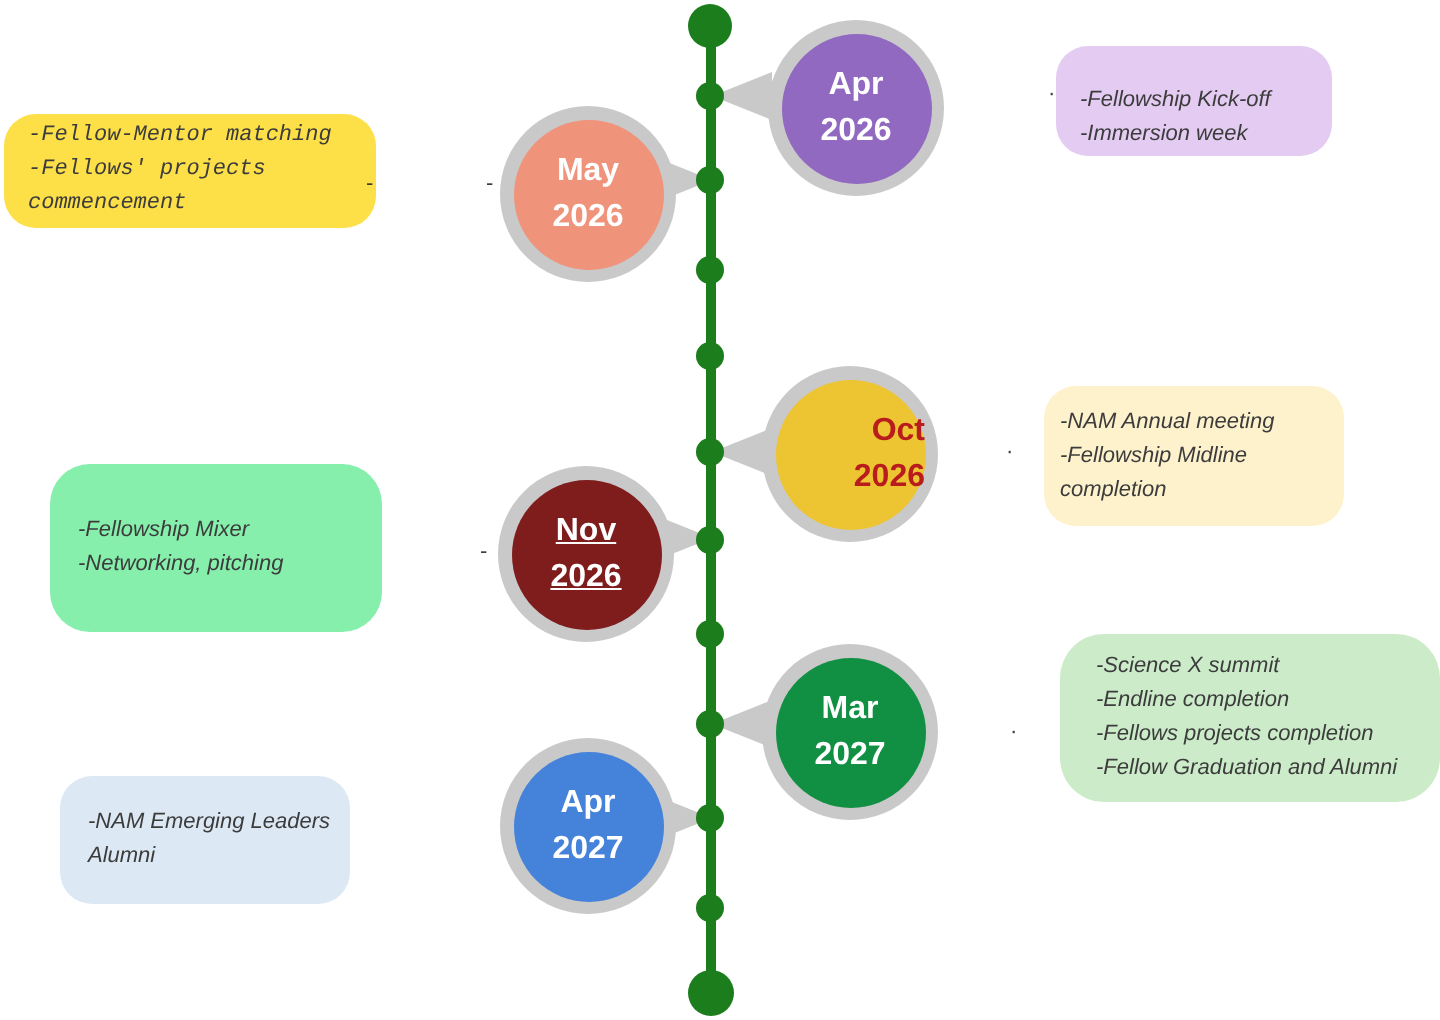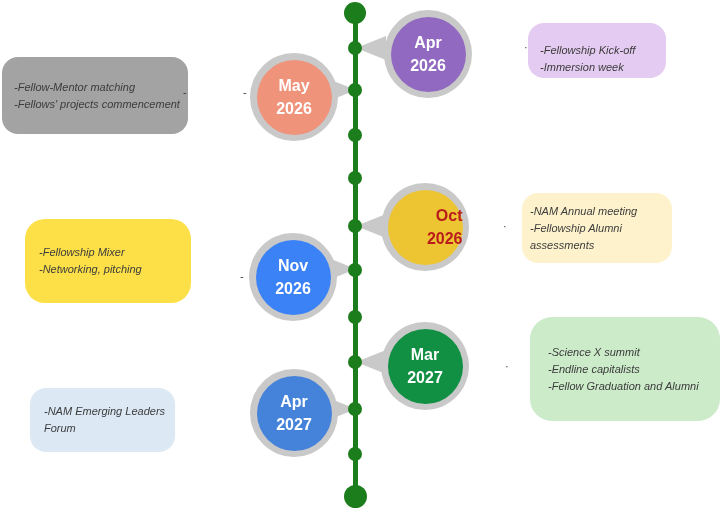--- a/index.html
+++ b/index.html
@@ -25,36 +25,36 @@
     background:#C9C9C9; display:flex; align-items:center; justify-content:center; z-index:3;
   }
   .circle .inner {
     width:75px; height:75px; border-radius:50%;
     display:flex; flex-direction:column; align-items:center; justify-content:center;
     font-weight:bold; font-size:16px; line-height:23px; color:#ffffff;
   }
   #c-apr2026 { left:384px; top:10px; }  #c-apr2026 .inner { background:#9169C0; }
   #c-may2026 { left:250px; top:53px; }  #c-may2026 .inner { background:#F0937B; }
   #c-oct2026 { left:381px; top:183px; } #c-oct2026 .inner { background:#EDC431; color:#b91c1c;align-items:flex-end; }
-  #c-nov2026 { left:249px; top:233px; } #c-nov2026 .inner { background:#3b82f6; }
+  #c-nov2026 { left:249px; top:233px; } #c-nov2026 .inner { background:#7f1d1d;text-decoration:underline; }
   #c-mar2027 { left:381px; top:322px; } #c-mar2027 .inner { background:#119044;text-align:right; }
   #c-apr2027 { left:250px; top:369px; } #c-apr2027 .inner { background:#4583DB; }
 
   
   .box {
     position:absolute; box-sizing:border-box; border-radius:16px;
     display:flex; flex-direction:column; justify-content:center;
     font-style:italic; font-size:11px; line-height:17px; color:#3C3C3C;
   }
   .box .line { white-space:normal; }
-  #box-may2026 { left:2px;   top:57px;  width:186px; height:77px;  background:#a3a3a3; padding:4px 4px 4px 12px; }
+  #box-may2026 { left:2px;   top:57px;  width:186px; height:57px;  background:#fde047; padding:4px 4px 4px 12px;font-family:Liberation Mono, monospace; }
   #box-apr2026 { left:528px; top:23px;  width:138px; height:55px;  background:#E4CBF1; padding:20px 6px 4px 12px; }
   #box-oct2026 { left:522px; top:193px; width:150px; height:70px;  background:#FEF2CC; padding:4px 8px 4px 8px; }
-  #box-nov2026 { left:25px;  top:219px; width:166px; height:84px;  background:#fde047; padding:4px 4px 4px 14px; border-radius:20px; }
-  #box-mar2027 { left:530px; top:317px; width:190px; height:104px; background:#CBEBC9; padding:4px 4px 4px 18px; border-radius:22px; }
+  #box-nov2026 { left:25px;  top:232px; width:166px; height:84px;  background:#86efac; padding:4px 4px 4px 14px; border-radius:20px; }
+  #box-mar2027 { left:530px; top:317px; width:190px; height:84px; background:#CBEBC9; padding:4px 4px 4px 18px; border-radius:22px; }
   #box-apr2027 { left:30px;  top:388px; width:145px; height:64px;  background:#DCE9F5; padding:4px 4px 4px 14px; }
 
   
   .mark { position:absolute; color:#3C3C3C; font-size:11px; line-height:11px; font-style:normal; }
 </style>
 </head>
 <body>
 
 <div class="canvas">
 
@@ -120,33 +120,34 @@
   <div class="box" id="box-apr2026">
     <div class="line">-Fellowship Kick-off</div>
     <div class="line">-Immersion week</div>
   </div>
   <div class="box" id="box-may2026">
     <div class="line">-Fellow-Mentor matching</div>
     <div class="line">-Fellows' projects commencement</div>
   </div>
   <div class="box" id="box-oct2026">
     <div class="line">-NAM Annual meeting</div>
-    <div class="line">-Fellowship Alumni assessments</div>
+    <div class="line">-Fellowship Midline completion</div>
   </div>
   <div class="box" id="box-nov2026">
     <div class="line">-Fellowship Mixer</div>
     <div class="line">-Networking, pitching</div>
   </div>
   <div class="box" id="box-mar2027">
     <div class="line">-Science X summit</div>
-    <div class="line">-Endline capitalists</div>
+    <div class="line">-Endline completion</div>
+    <div class="line">-Fellows projects completion</div>
     <div class="line">-Fellow Graduation and Alumni</div>
   </div>
   <div class="box" id="box-apr2027">
-    <div class="line">-NAM Emerging Leaders Forum</div>
+    <div class="line">-NAM Emerging Leaders Alumni</div>
   </div>
 
   <span class="mark" style="left:524px; top:42px;">·</span>
   <span class="mark" style="left:503px; top:221px;">·</span>
   <span class="mark" style="left:505px; top:361px;">·</span>
   <span class="mark" style="left:183px; top:87px;">-</span>
   <span class="mark" style="left:243px; top:87px;">-</span>
   <span class="mark" style="left:240px; top:271px;">-</span>
 
 </div>

